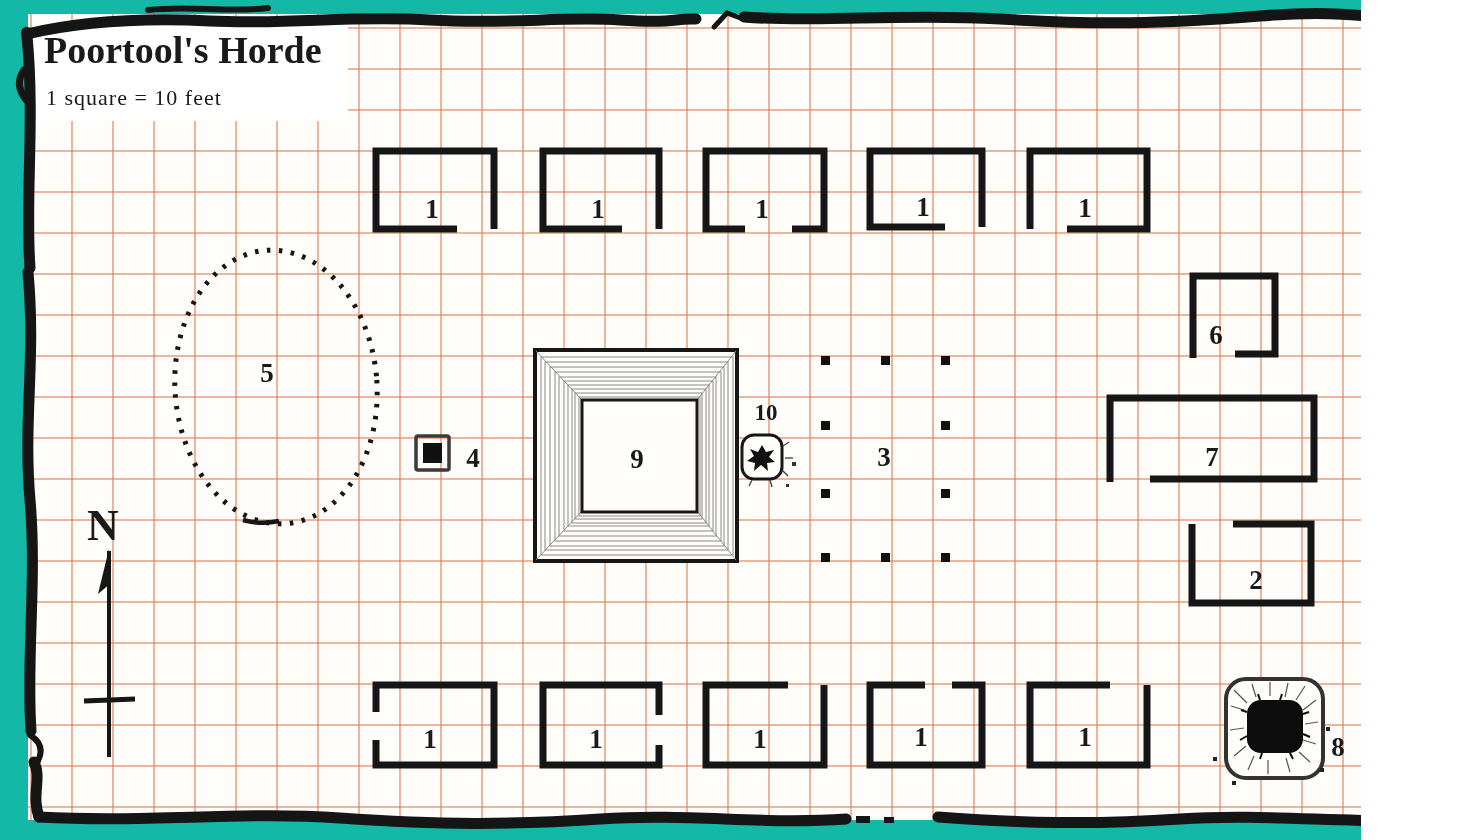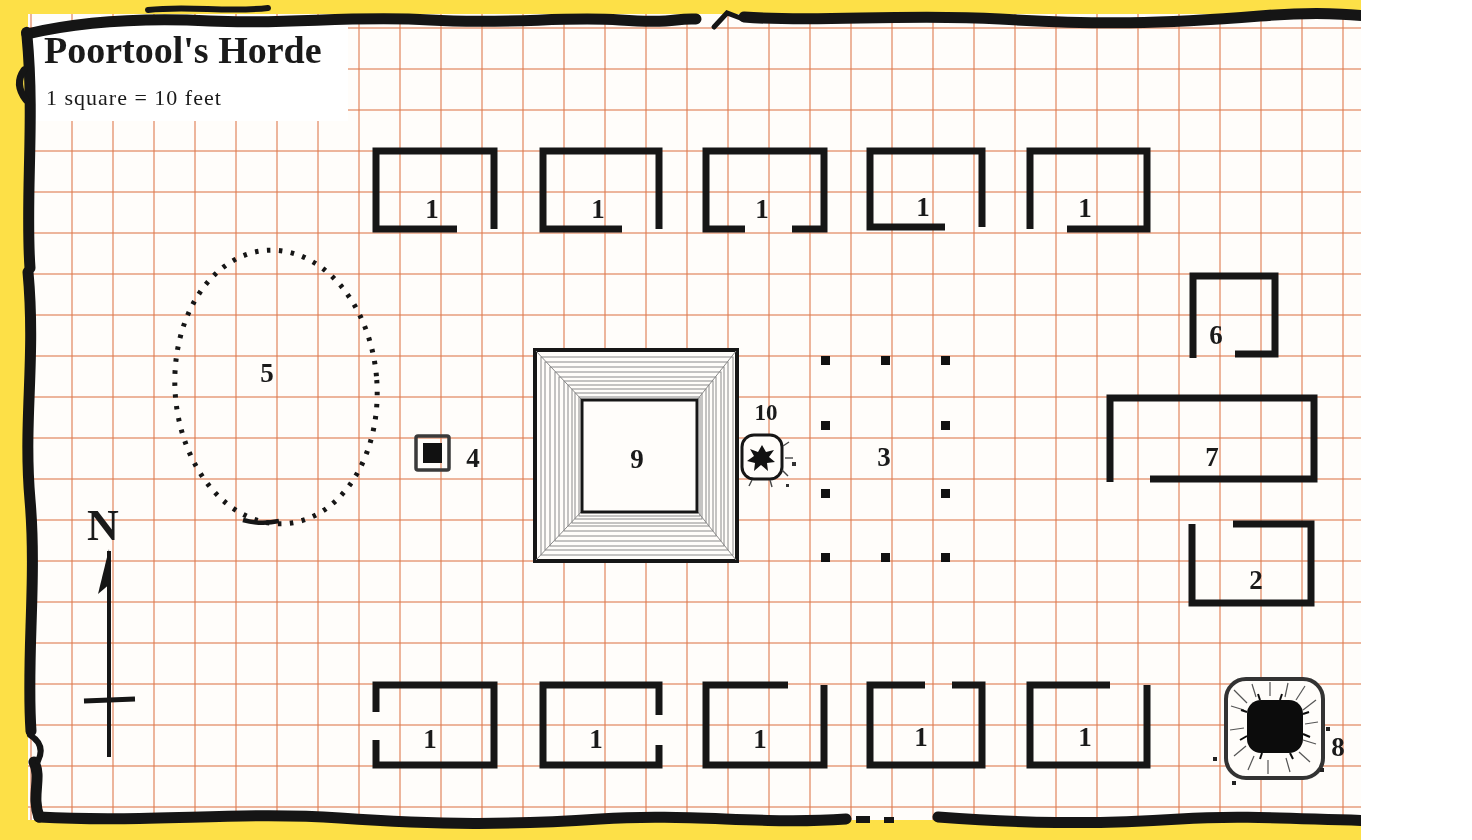--- a/index.html
+++ b/index.html
@@ -1,16 +1,16 @@
 <!DOCTYPE html>
 <html><head>
 <meta charset="utf-8">
 <style>
   html,body{margin:0;padding:0;background:#ffffff;}
-  .stage{position:relative;width:1361px;height:840px;background:#fde047;overflow:hidden;
+  .stage{position:relative;width:1361px;height:840px;background:#14b8a6;overflow:hidden;
          font-family:"Liberation Serif",serif;}
   .grid-layer{position:absolute;left:28px;top:14px;width:1420px;height:806px;
     background-color:#fffdfa;
     background-image:
       repeating-linear-gradient(to right, rgba(222,122,78,0.55) 0 2px, transparent 2px 41px),
       repeating-linear-gradient(to bottom, rgba(222,122,78,0.55) 0 2px, transparent 2px 41px);
     background-position:2px 0, 0 13px;}
   svg{position:absolute;left:0;top:0;}
   svg text{font-family:"Liberation Serif",serif;fill:#1a1a1a;}
   .title-txt{font-size:38px;font-weight:bold;}

